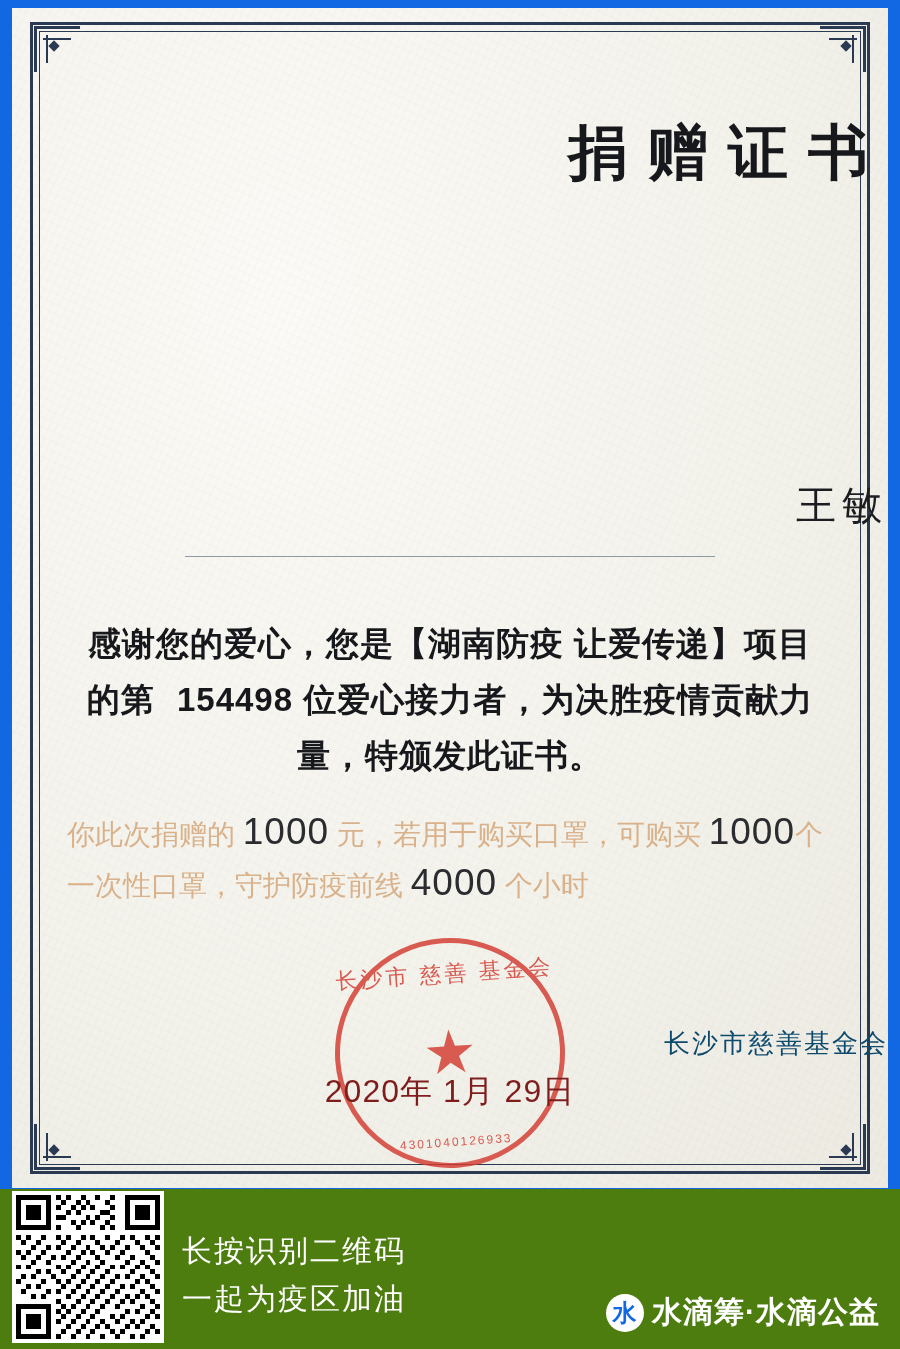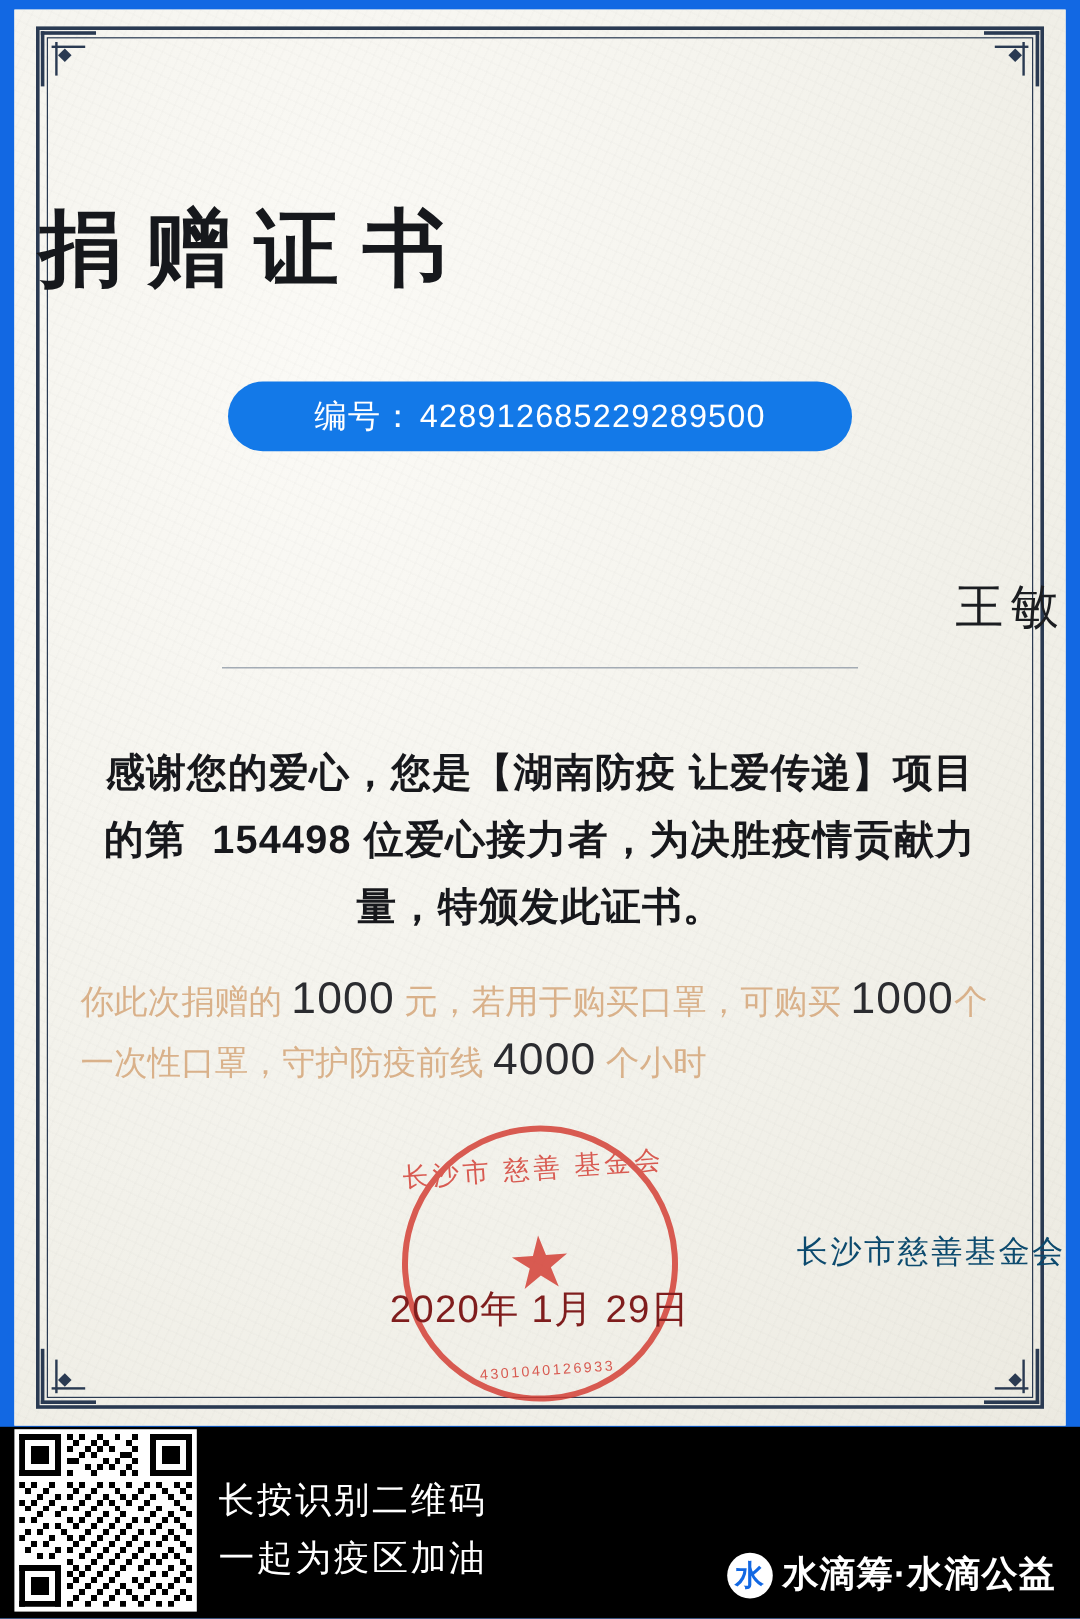--- a/index.html
+++ b/index.html
@@ -78,28 +78,27 @@
   .corner.tr { right: 22px; top: 18px; transform: scaleX(-1); }
   .corner.bl { left: 22px; bottom: 18px; transform: scaleY(-1); }
   .corner.br { right: 22px; bottom: 18px; transform: scale(-1,-1); }
 
   
   .cert-title {
     position: absolute;
     left: 0;
     right: 0;
     top: 105px;
-    text-align: left;
+    text-align: right;
     font-family: "DejaVu Serif", "Liberation Serif", serif;
     font-weight: 700;
-    font-size: 70px;
+    font-size: 60px;
     letter-spacing: 20px;
     text-indent: 20px;
     color: #16181c;
-    margin-top: 48px;
   }
 
   
   .serial-pill {
     position: absolute;
     left: 50%;
     transform: translateX(-50%);
     top: 310px;
     min-width: 520px;
     height: 58px;
@@ -228,21 +227,21 @@
     letter-spacing: 1px;
   }
 
   
   .footer {
     position: absolute;
     left: 0;
     right: 0;
     bottom: 0;
     height: 160px;
-    background: #000000;
+    background: #4d7c0f;
   }
   .qr {
     position: absolute;
     left: 12px;
     bottom: 6px;
     width: 152px;
     height: 152px;
     background: #ffffff;
     padding: 4px;
     box-sizing: border-box;
@@ -316,24 +315,20 @@
     <div class="corner br">
       <i class="h1"></i>
         <i class="v1"></i>
         <i class="h2"></i>
         <i class="v2"></i>
         <i class="dot"></i>
     </div>
 
     <div class="cert-title">捐赠证书</div>
 
-    <div class="serial-pill">
-      <span class="label">编号：</span>
-      <span class="value">428912685229289500</span>
-    </div>
 
     <div class="donor-name">王敏</div>
     <div class="name-rule"></div>
 
     <div class="body-text">
       <span>感谢您的爱心，您是【湖南防疫 让爱传递】项目的第 </span><span class="num">154498</span><span> 位爱心接力者，为决胜疫情贡献力量，特颁发此证书。</span>
     </div>
 
     <div class="amount-text">
       <span>你此次捐赠的 </span><span class="big">1000</span><span> 元</span><span>，若用于购买口罩，可购买 </span><span class="big">1000</span><span>个一次性口罩，守护防疫前线 </span><span class="big">4000</span><span> 个小时</span>

